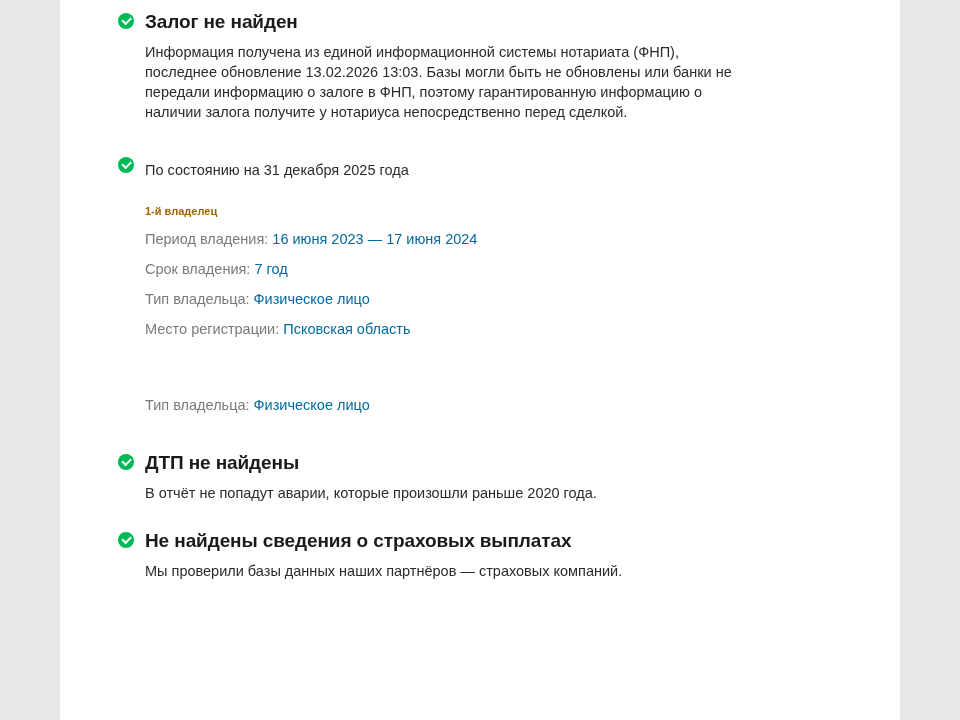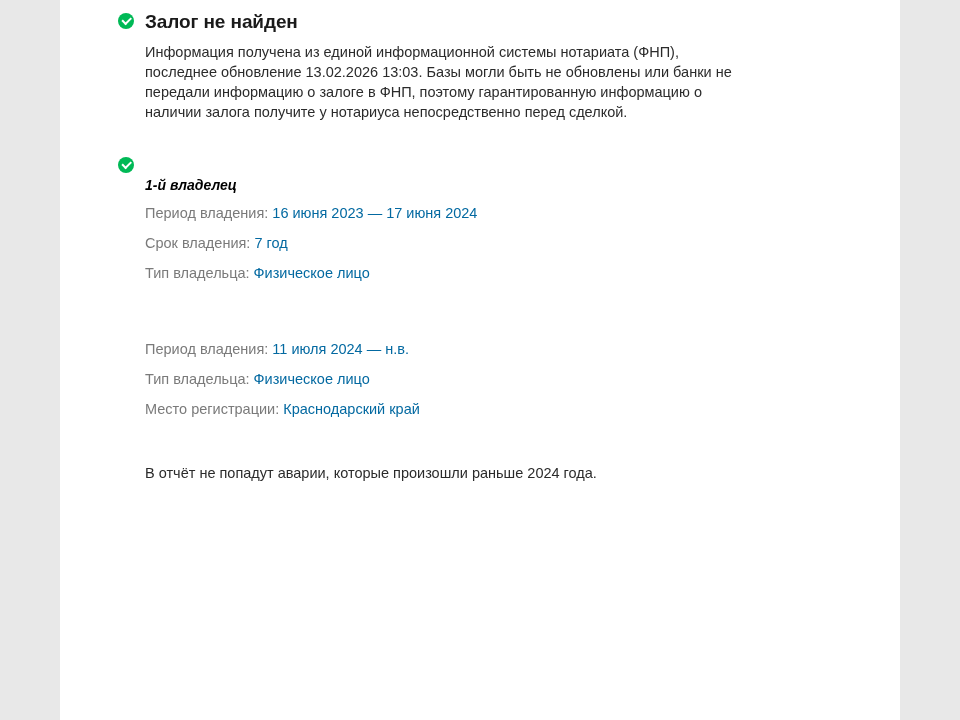--- a/index.html
+++ b/index.html
@@ -75,26 +75,25 @@
   p.subtle {
     font-size: 14.5px;
     line-height: 20px;
     color: #2b2b2b;
     margin: 0;
   }
   .owner {
     margin-top: 22px;
   }
   .owner-title {
-    font-size: 14px;
+    font-size: 11px;
     font-weight: bold;
-    color: #000000;
+    color: #a16207;
     margin: 0 0 9px 0;
     line-height: 18px;
-    font-style: italic;
   }
   .field {
     font-size: 14.5px;
     line-height: 20px;
     margin: 0 0 10px 0;
     color: #1a1a1a;
   }
   .field .k {
     color: #7a7a7a;
   }
@@ -119,58 +118,66 @@
       </div>
       <p class="desc">Информация получена из единой информационной системы нотариата (ФНП), последнее обновление 13.02.2026 13:03. Базы могли быть не обновлены или банки не передали информацию о залоге в ФНП, поэтому гарантированную информацию о наличии залога получите у нотариуса непосредственно перед сделкой.</p>
     </div>
 
     <div class="spacer-26"></div>
 
     <div class="block">
       <div class="block-head">
         <span class="check-icon"></span>
       </div>
+      <p class="subtle">По состоянию на 31 декабря 2025 года</p>
 
       <div class="owner">
         <div class="owner-title">1-й владелец</div>
         <div class="field">
           <span class="k">Период владения:</span>
           <span class="v">16 июня 2023 — 17 июня 2024</span>
         </div>
         <div class="field">
           <span class="k">Срок владения:</span>
           <span class="v">7 год</span>
         </div>
         <div class="field">
           <span class="k">Тип владельца:</span>
           <span class="v">Физическое лицо</span>
         </div>
+        <div class="field">
+          <span class="k">Место регистрации:</span>
+          <span class="v">Псковская область</span>
+        </div>
       </div>
 
       <div class="gap-owners"></div>
 
       <div class="owner">
         <div class="field">
-          <span class="k">Период владения:</span>
-          <span class="v">11 июля 2024 — н.в.</span>
-        </div>
-        <div class="field">
           <span class="k">Тип владельца:</span>
           <span class="v">Физическое лицо</span>
-        </div>
-        <div class="field">
-          <span class="k">Место регистрации:</span>
-          <span class="v">Краснодарский край</span>
         </div>
       </div>
     </div>
 
     <div class="spacer-26"></div>
 
     <div class="block">
-      <p class="desc">В отчёт не попадут аварии, которые произошли раньше 2024 года.</p>
+      <div class="block-head">
+        <span class="check-icon"></span>
+        <h2 class="title">ДТП не найдены</h2>
+      </div>
+      <p class="desc">В отчёт не попадут аварии, которые произошли раньше 2020 года.</p>
     </div>
 
     <div class="sec-gap"></div>
 
+    <div class="block">
+      <div class="block-head">
+        <span class="check-icon"></span>
+        <h2 class="title">Не найдены сведения о страховых выплатах</h2>
+      </div>
+      <p class="desc">Мы проверили базы данных наших партнёров — страховых компаний.</p>
+    </div>
 
   </div>
 </div>
 
 </body></html>

